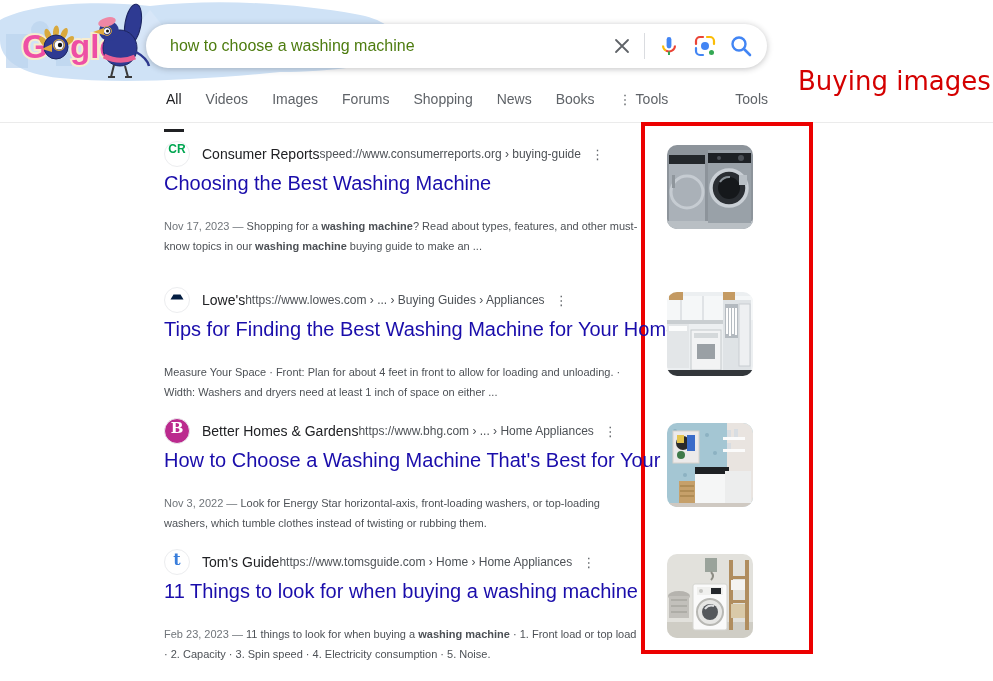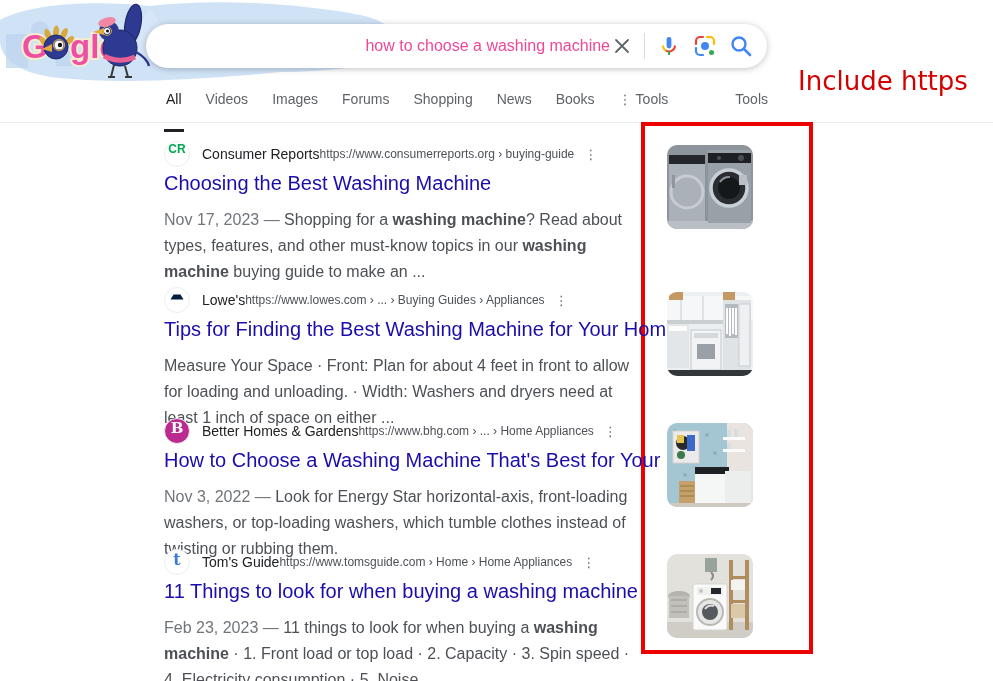--- a/index.html
+++ b/index.html
@@ -6,22 +6,22 @@
   html,body { width:993px; height:681px; background:#fff; overflow:hidden;
     font-family:"Liberation Sans", sans-serif; }
 
   
   #doodle { position:absolute; left:0; top:0; width:400px; height:85px; cursor:pointer; }
 
   
   #searchbar { position:absolute; left:146px; top:24px; width:621px; height:44px;
     background:#fff; border-radius:22px; box-shadow:0 1px 6px rgba(32,33,36,.28);
     display:flex; align-items:center; padding:0 14px 0 24px; }
-  #search-input { flex:1; border:none; outline:none; font-size:16px; color:#ec4899;
-    font-family:"Liberation Sans", sans-serif; background:transparent;text-align:right; }
+  #search-input { flex:1; border:none; outline:none; font-size:16px; color:#4d7c0f;
+    font-family:"Liberation Sans", sans-serif; background:transparent; }
   .sb-icon { width:24px; height:24px; display:flex; align-items:center; justify-content:center;
     cursor:pointer; flex:0 0 auto; }
   .sb-sep { width:1px; height:26px; background:#dadce0; margin:0 12px 0 10px; }
   #mic-btn { margin-right:12px; } #lens-btn { margin-right:12px; }
 
   
   #tabsbar { position:absolute; left:164px; top:85px; width:606px; height:38px;
     display:flex; align-items:flex-start; gap:20px; font-size:14px; color:#5f6368; }
   .tab { padding:6px 2px 22px; cursor:pointer; white-space:nowrap; display:flex;
     align-items:center; gap:4px; }
@@ -41,21 +41,21 @@
   .site-row { display:flex; align-items:center; gap:12px; cursor:pointer; }
   .favicon { width:26px; height:26px; border-radius:50%; border:1px solid #ecedef;
     background:#fff; display:flex; align-items:flex-start; justify-content:center; flex:0 0 auto;
     overflow:hidden; }
   .site-meta { display:flex; flex-direction:row; }
   .site-name { font-size:14px; color:#202124; line-height:18px; }
   .url-row { font-size:12px; color:#4d5156; line-height:17px; display:flex; align-items:center; gap:8px; }
   .result-dots { color:#5f6368; font-size:13px; cursor:pointer; padding:0 2px; }
   .result-title { display:block; margin-top:3px; font-size:20px; line-height:26px;
     color:#1a0dab; text-decoration:none; cursor:pointer; white-space:nowrap; }
-  .snippet { margin-top:11px; font-size:16px; line-height:26px; color:#4d5156; width:476px; }
+  .snippet { margin-top:20px; font-size:11px; line-height:20px; color:#4d5156; width:476px; }
   .snippet .muted { color:#70757a; }
   .snippet b { font-weight:bold; color:#4d5156; }
 
   
   .thumb { position:absolute; left:667px; width:86px; height:84px; border-radius:10px;
     overflow:hidden; cursor:pointer; }
   .thumb svg { display:block; }
 </style>
 </head>
 <body>
@@ -161,33 +161,33 @@
       <span>Books</span>
     </span>
   <span class="tab">
     <span class="dots">⋮</span>
     <span>Tools</span>
   </span>
   <span id="tools-tab">Tools</span>
 </div>
 <div id="header-rule"></div>
 
-<div id="annotation-label" style="color: rgb(212, 0, 0);">Include https</div>
+<div id="annotation-label" style="color: rgb(212, 0, 0);">Buying images</div>
 <div id="annotation-box" style="border-color: rgb(236, 0, 0);"></div>
 
 <div id="results">
     <div class="result" style="top: 141px;">
       <div class="site-row">
         <span class="favicon" style="background: rgb(255, 255, 255);">
           <span style="font-weight: bold; font-size: 12px; color: rgb(0, 166, 81); font-family: &quot;Liberation Sans&quot;, sans-serif;">CR</span>
         </span>
         <div class="site-meta">
           <div class="site-name">Consumer Reports</div>
           <div class="url-row">
-            <span>https://www.consumerreports.org › buying-guide</span>
+            <span>speed://www.consumerreports.org › buying-guide</span>
             <span class="result-dots">⋮</span>
           </div>
         </div>
       </div>
       <a class="result-title" style="color: rgb(26, 13, 171);">Choosing the Best Washing Machine</a>
       <div class="snippet"><span class="muted">Nov 17, 2023 — </span><span>Shopping for a </span><b>washing machine</b><span>? Read about types, features, and other must-know topics in our </span><b>washing machine</b><span> buying guide to make an ...</span></div>
     </div>
     <div class="result" style="top: 287px;">
       <div class="site-row">
         <span class="favicon" style="background: rgb(255, 255, 255);">

